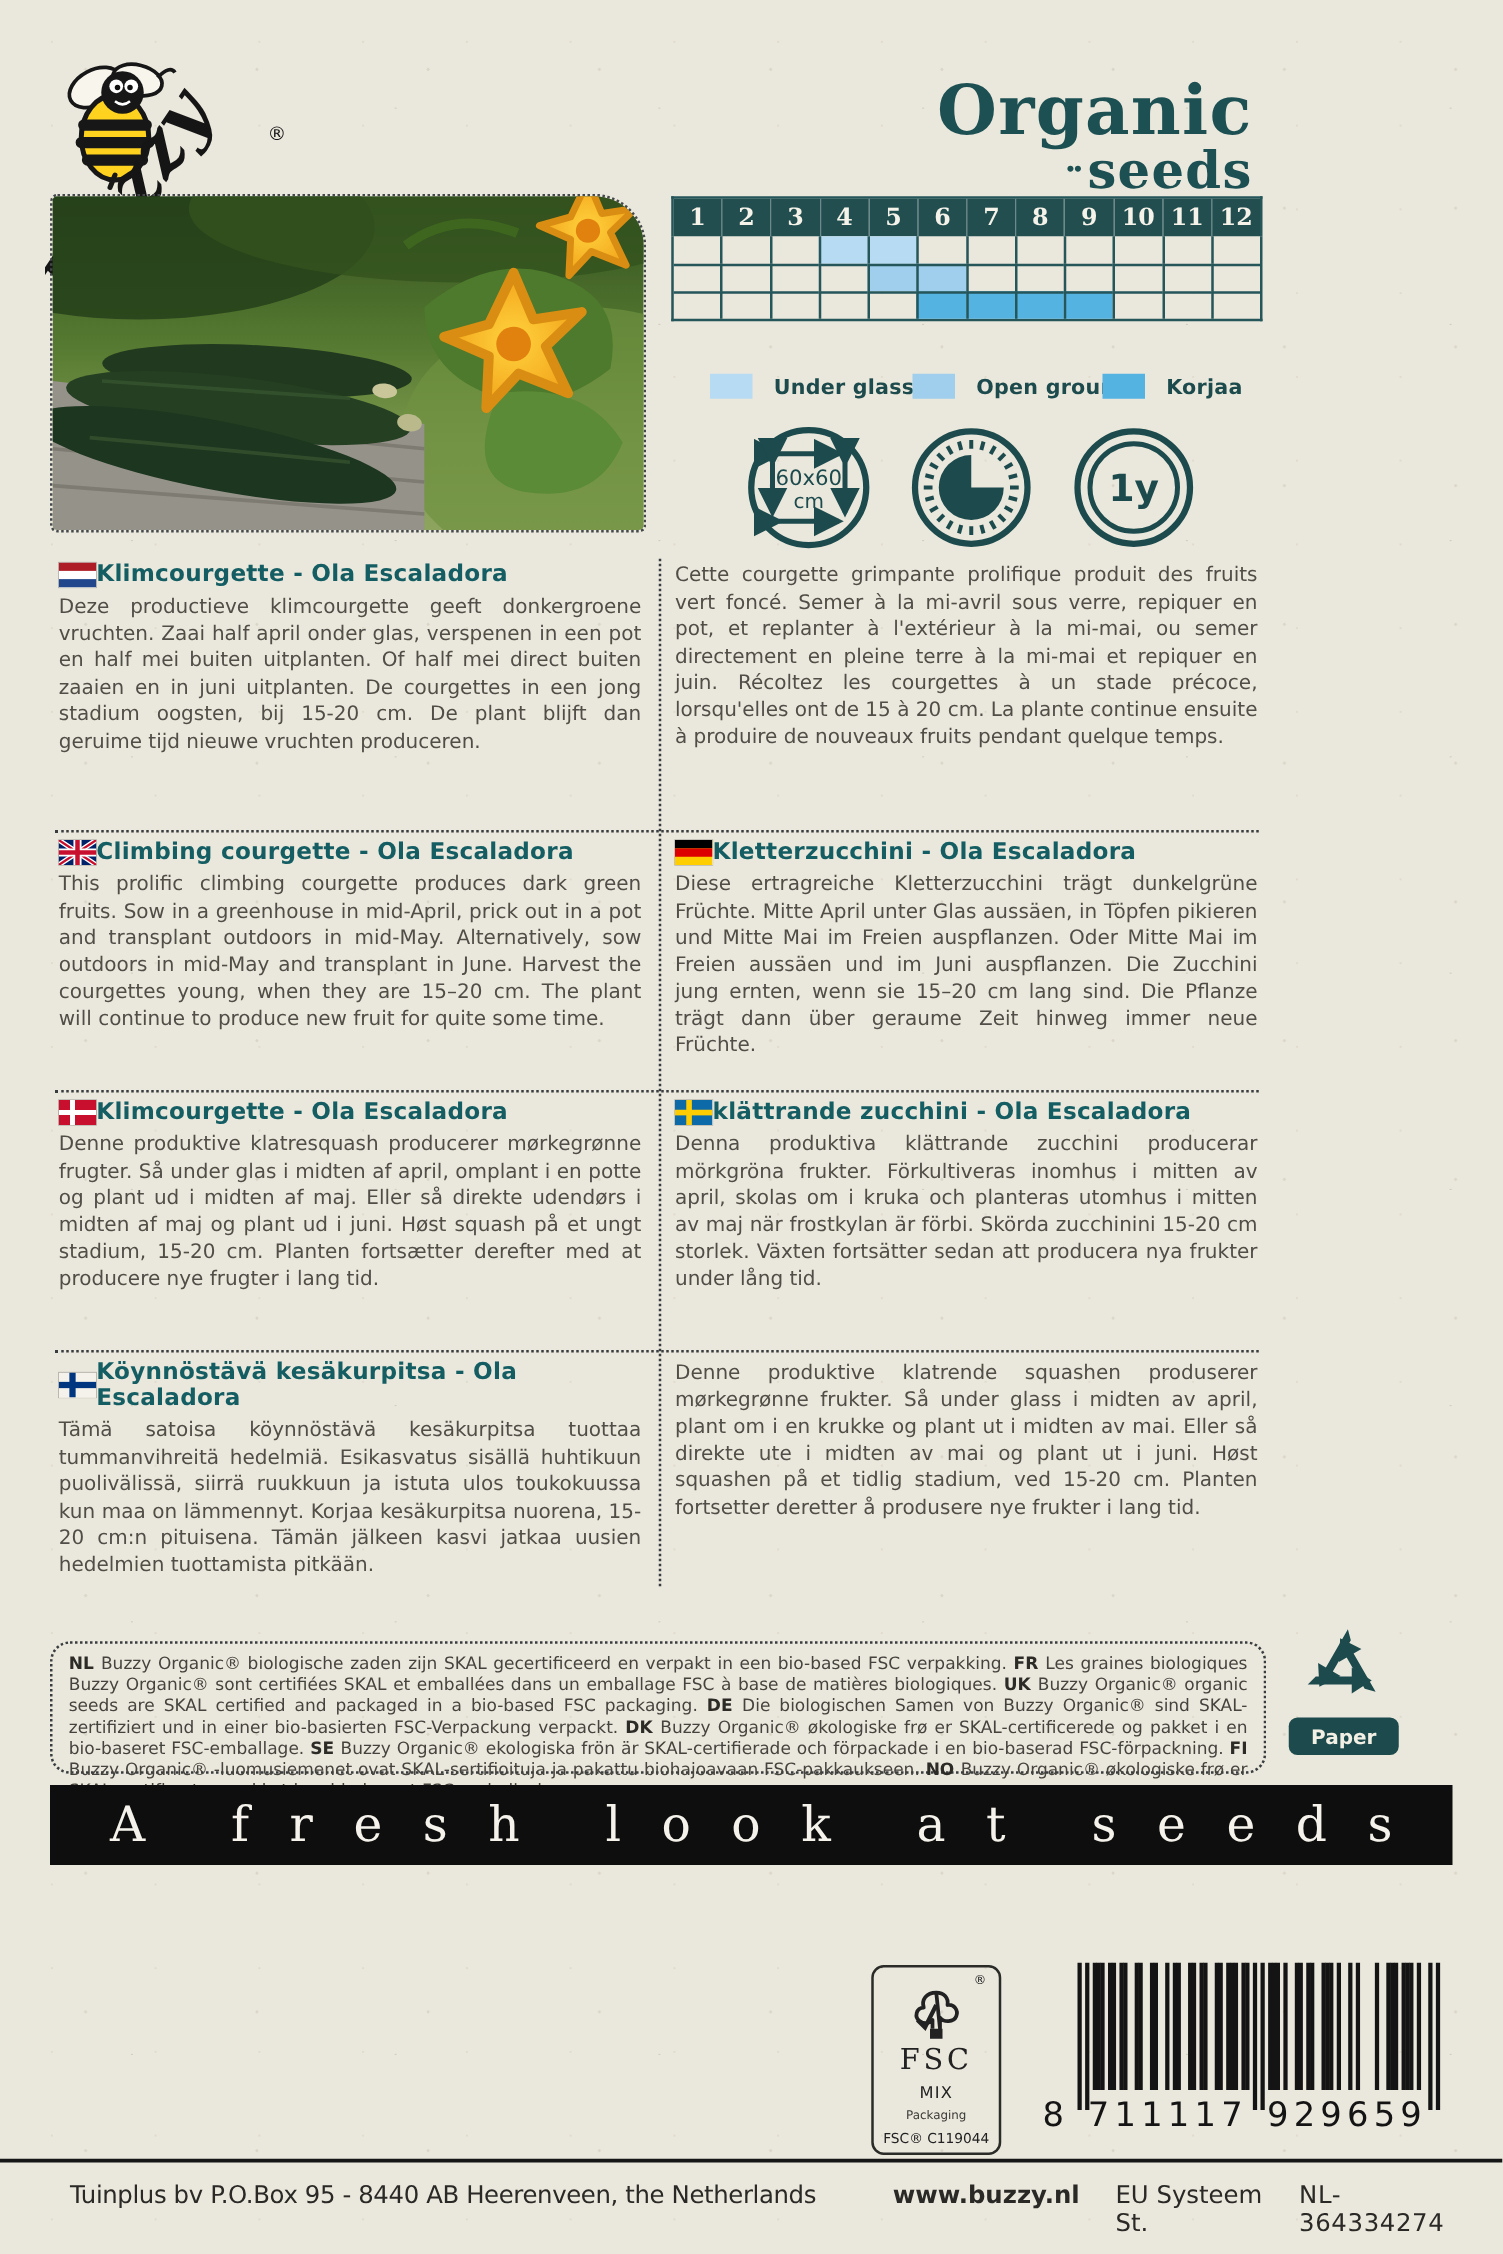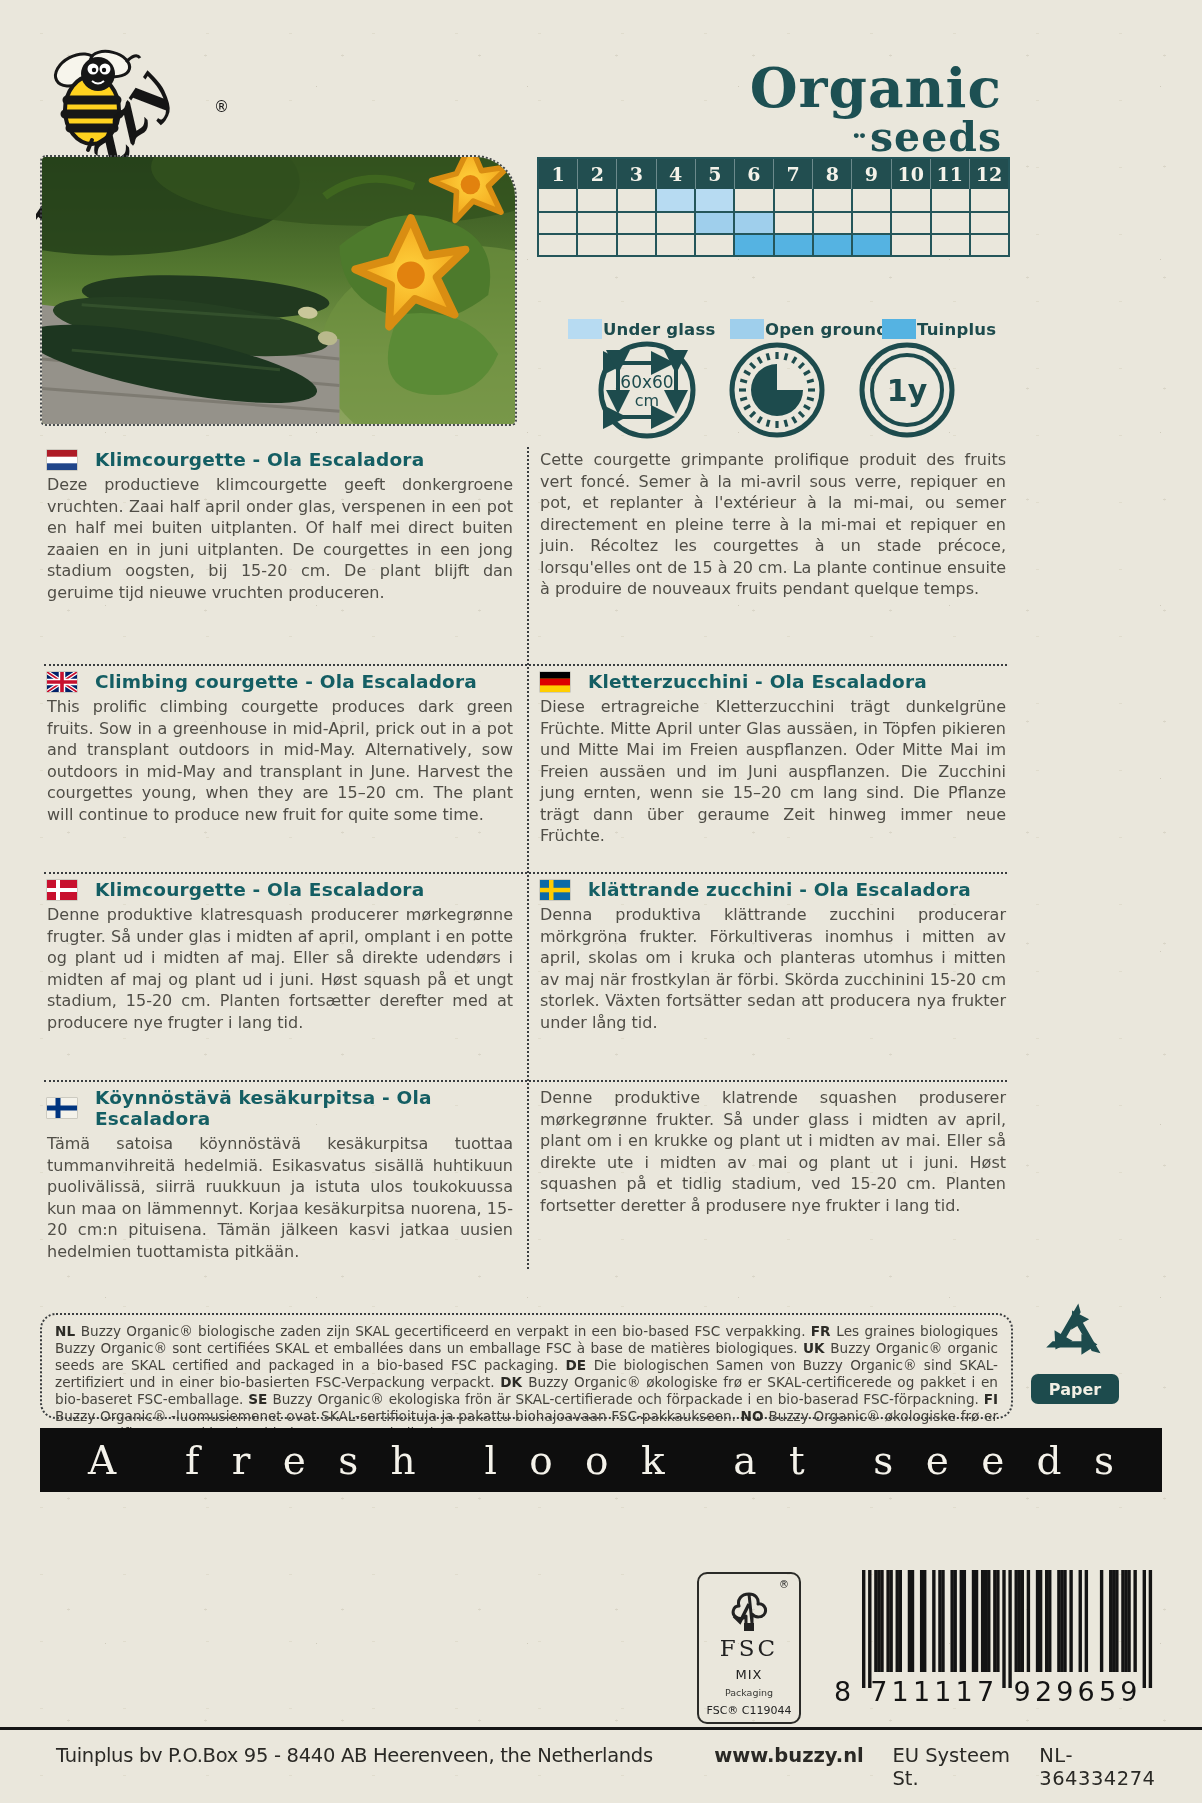--- a/index.html
+++ b/index.html
@@ -38,31 +38,31 @@
     font-size:19px; height:30px; display:flex; align-items:center; justify-content:center;
     border-left:1px solid #6c8a8c; }
   .cal-head .cell:first-child{ border-left:none; }
   .cal-head{ border:2px solid #24565a; border-bottom:none; }
   .cal-body{ border:2px solid #24565a; border-top:none; }
   .cal-body .cal-row .cell{ height:22px; border-left:2px solid #24565a; border-top:2px solid #24565a; }
   .cal-body .cal-row .cell:first-child{ border-left:none; }
   .cal-body .cal-row:first-child .cell{ border-top:none; }
 
   .legend{ left:537px; top:299px; width:560px; height:24px; }
-  .legend-item{ position:absolute; display:flex; align-items:center; gap:1px;margin-top:20px; }
+  .legend-item{ position:absolute; display:flex; align-items:center; gap:17px; }
   .legend-item .sw{ width:34px; height:20px; }
   .legend-item .lb{ font-size:16.5px; font-weight:600; color:#1d4b4d; letter-spacing:.2px; }
 
   
   .picto{ width:104px; height:104px; }
   .picto svg{ width:100%; height:100%; display:block; }
 
   
   .lang-block{ width:466px; }
-  .lang-block h3{ display:flex; align-items:center; gap:18px; color:#145e63;
+  .lang-block h3{ display:flex; align-items:center; gap:0; color:#145e63;
      font-size:18.5px; font-weight:bold; letter-spacing:.2px; margin-bottom:4px; }
   .flag{ width:30px; height:20px; display:inline-block; line-height:0; box-shadow:0 0 0 .5px rgba(0,0,0,.25); }
   .flag svg{ width:30px; height:20px; display:block; }
   .lang-block p{ font-size:16px; line-height:21.5px; text-align:justify; color:#504e47; }
 
   .vsep{ left:527px; top:447px; height:822px; border-left:2px dotted #3a3d3f; width:0; }
   .hsep{ left:44px; width:963px; border-top:2px dotted #3a3d3f; height:0; }
 
   
   .cert-box{ left:40px; top:1313px; width:973px; height:106px;
@@ -244,21 +244,21 @@
   <div class="legend-item" style="left:31px">
     <span class="sw" style="background: rgb(183, 219, 242);"></span>
     <span class="lb">Under glass</span>
   </div>
   <div class="legend-item" style="left:193px">
     <span class="sw" style="background: rgb(159, 207, 236);"></span>
     <span class="lb">Open ground</span>
   </div>
   <div class="legend-item" style="left:345px">
     <span class="sw" style="background: rgb(85, 179, 226);"></span>
-    <span class="lb">Tuinplus</span>
+    <span class="lb">Korjaa</span>
   </div>
 </div>
 
 <div class="abs picto" style="left:595px; top:338px">
   <svg viewBox="0 0 104 104">
     <defs>
       <marker id="ah" markerWidth="8" markerHeight="8" refX="5" refY="3" orient="auto">
         <path d="M0 0 L6 3 L0 6 Z" fill="#1d4b4d"></path>
       </marker>
     </defs>

